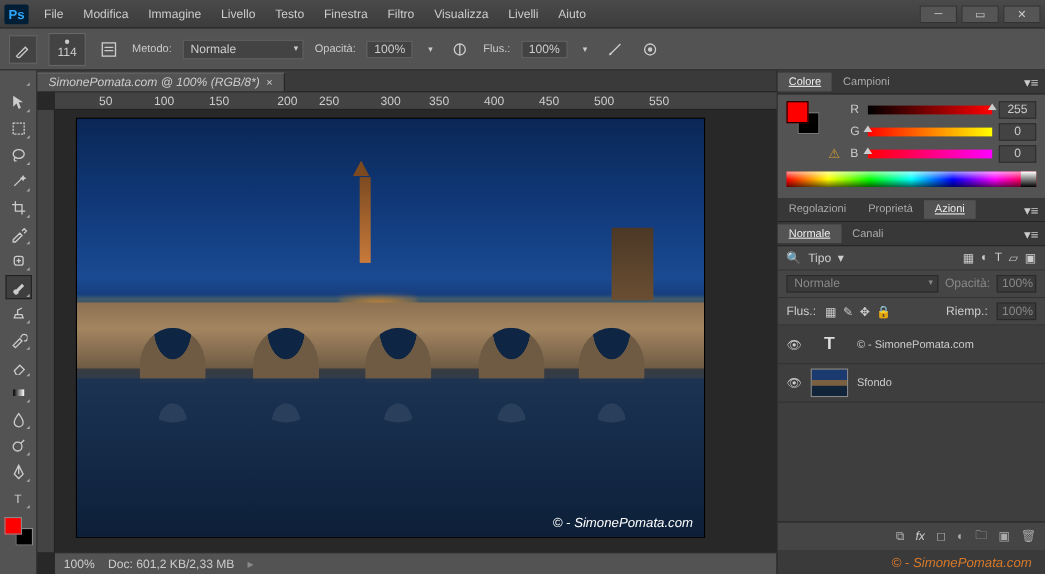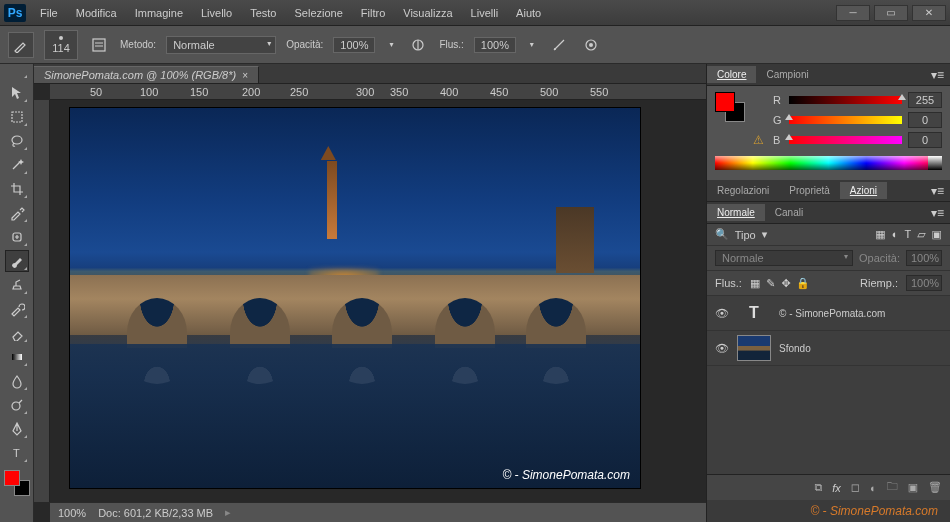--- a/index.html
+++ b/index.html
@@ -113,21 +113,21 @@
 <body>
 
 <div class="titlebar">
   <div class="ps-logo">Ps</div>
   <div class="menubar">
     <span>File</span>
     <span>Modifica</span>
     <span>Immagine</span>
     <span>Livello</span>
     <span>Testo</span>
-    <span>Selezione</span>
+    <span>Finestra</span>
     <span>Filtro</span>
     <span>Visualizza</span>
     <span>Livelli</span>
     <span>Aiuto</span>
   </div>
   <div class="win-controls">
     <div class="win-btn">─</div>
     <div class="win-btn">▭</div>
     <div class="win-btn">✕</div>
   </div>
@@ -282,23 +282,23 @@
     <div class="doc-tab-bar">
       <div class="doc-tab">
         <span>SimonePomata.com @ 100% (RGB/8*)</span>
         <span class="x">×</span>
       </div>
     </div>
     <div class="ruler-h">
       <span style="left:40px">50</span>
       <span style="left:90px">100</span>
       <span style="left:140px">150</span>
-      <span style="left:192px">200</span>
+      <span style="left:202px">200</span>
       <span style="left:240px">250</span>
-      <span style="left:306px">300</span>
+      <span style="left:296px">300</span>
       <span style="left:340px">350</span>
       <span style="left:390px">400</span>
       <span style="left:440px">450</span>
       <span style="left:490px">500</span>
       <span style="left:540px">550</span>
     </div>
     <div class="canvas-row">
       <div class="ruler-v"></div>
       <div class="viewport">
         <div class="photo">

